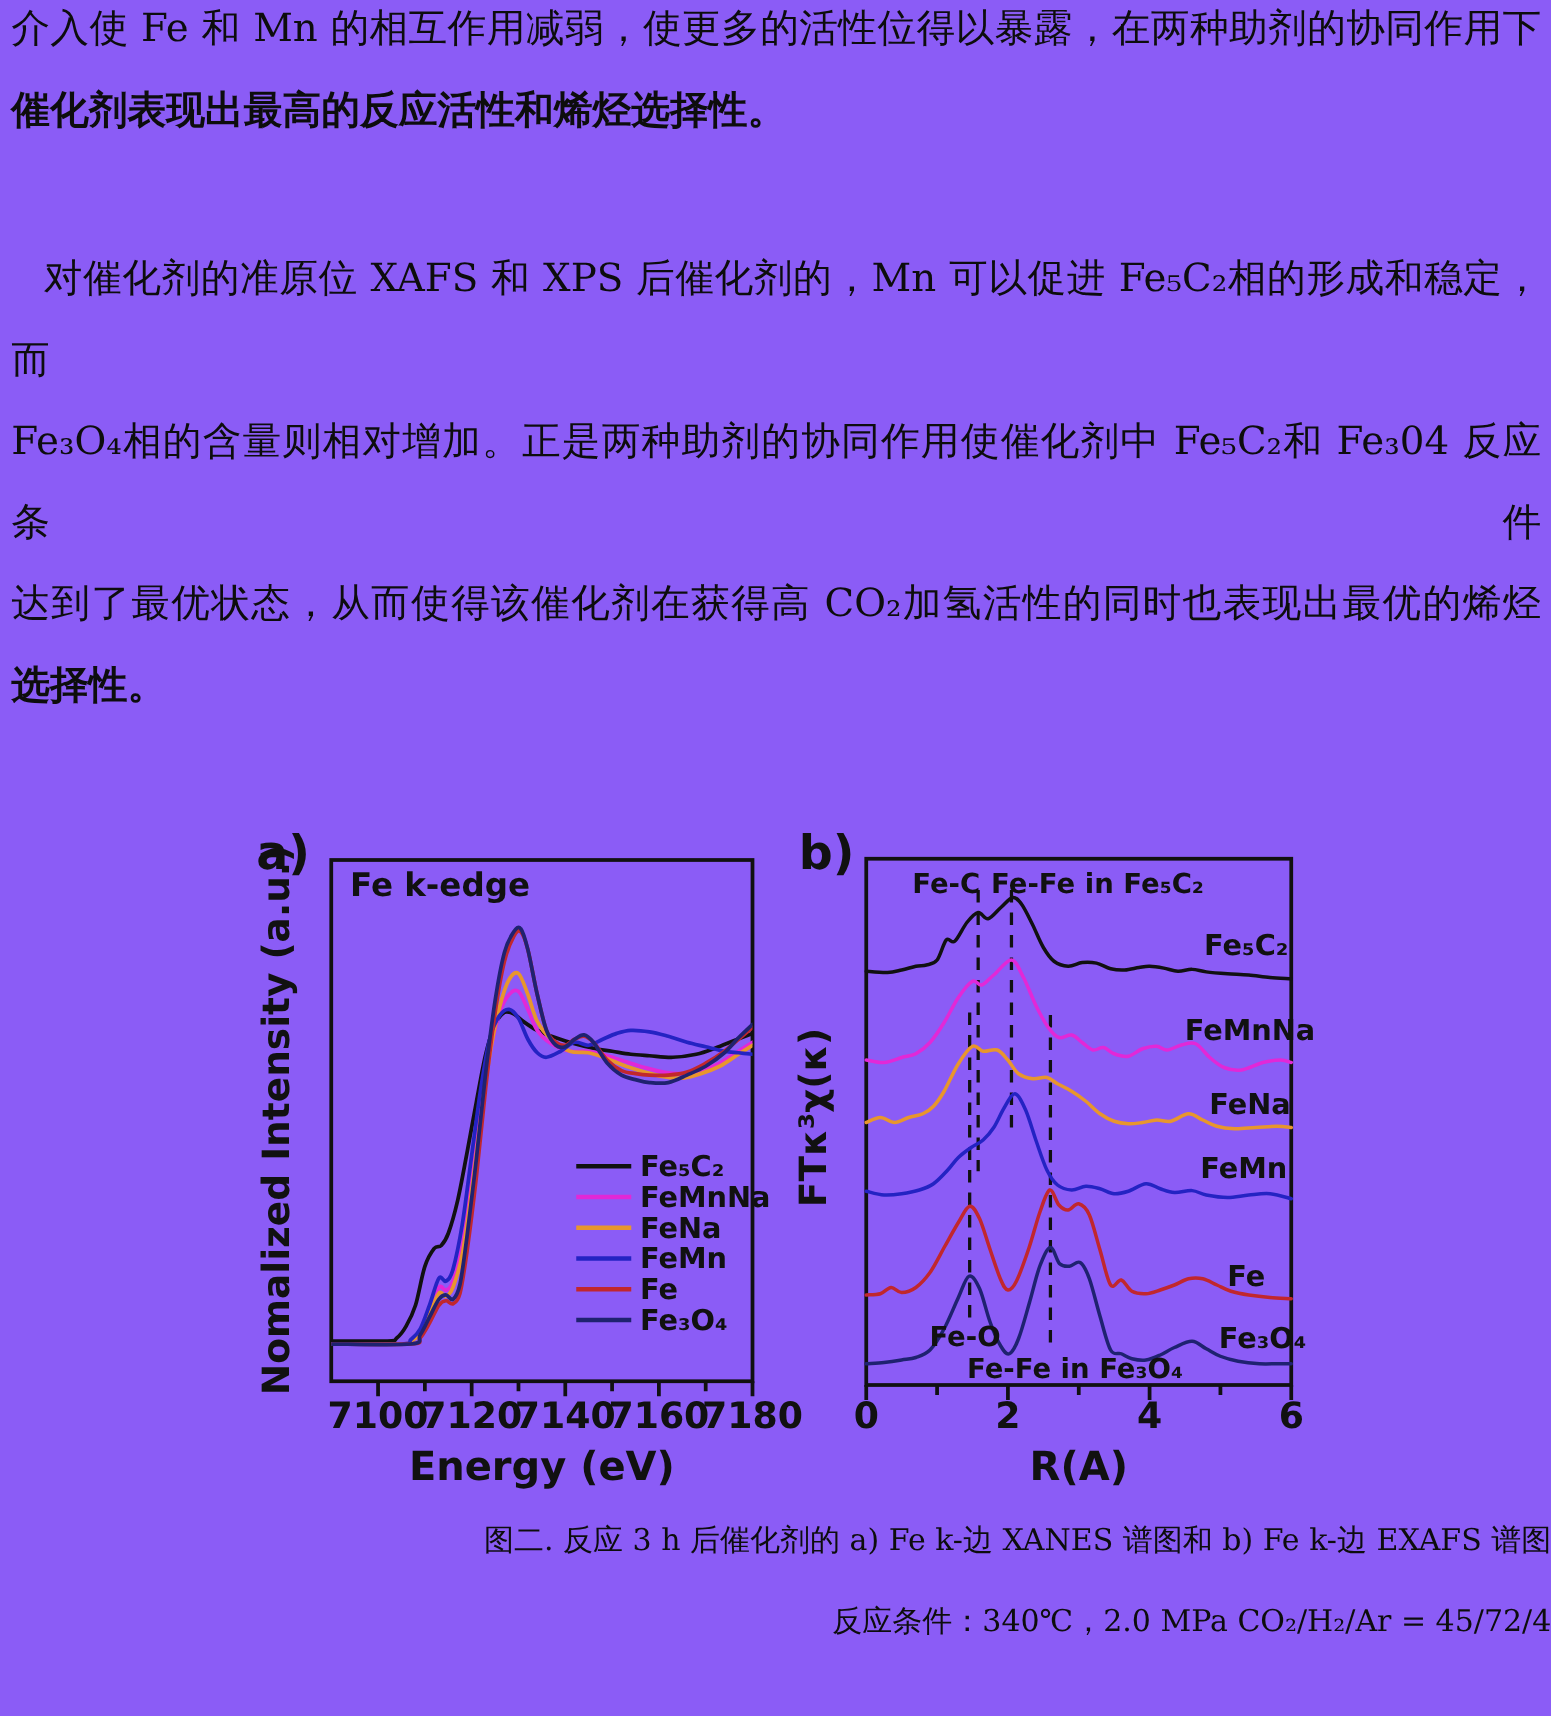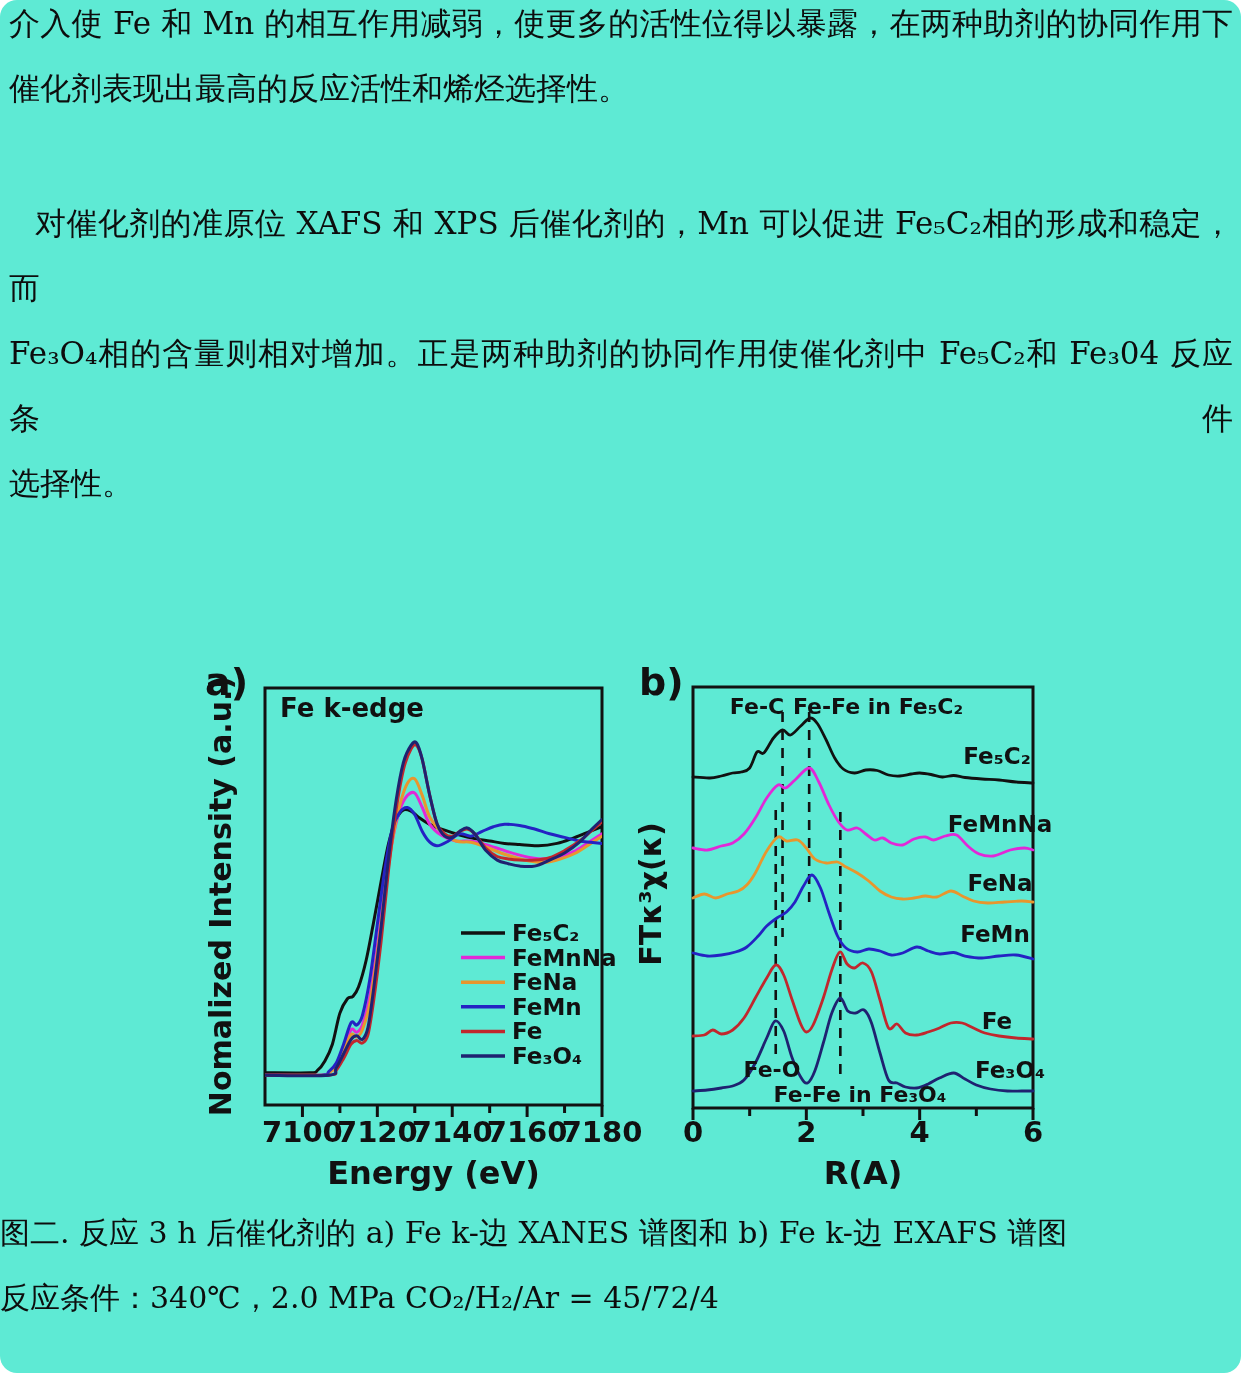--- a/index.html
+++ b/index.html
@@ -1,40 +1,41 @@
 <!DOCTYPE html>
 <html><head>
 <meta charset="utf-8">
 <style>
   html,body{margin:0;padding:0;background:#ffffff;}
-  .page{position:relative;width:1241px;height:1373px;background:#5eead4;overflow:hidden;
-        font-family:"DejaVu Serif","Liberation Serif",serif;color:#0d0d0d;border-radius:17px;}
+  .page{position:relative;width:1241px;height:1373px;background:#8b5cf6;overflow:hidden;
+        font-family:"DejaVu Serif","Liberation Serif",serif;color:#0d0d0d;}
   .bodytext{position:absolute;left:9px;width:1224px;font-size:31px;line-height:65px;}
   .bodytext .line{text-align:justify;text-align-last:justify;}
-  .bodytext .line.end{text-align-last:left;}
+  .bodytext .line.end{text-align-last:left;font-weight:bold;}
   .bodytext .line.indent{text-indent:26px;}
-  .caption{position:absolute;left:0;width:1241px;font-size:30px;line-height:65px;text-align:left;}
+  .caption{position:absolute;left:0;width:1241px;font-size:24px;line-height:65px;text-align:right;}
   .panel-label{position:absolute;font-family:"DejaVu Sans","Liberation Sans",sans-serif;
                font-weight:bold;font-size:38px;color:#111;}
   svg{position:absolute;overflow:visible;}
   svg text{font-family:"DejaVu Sans","Liberation Sans",sans-serif;font-weight:bold;fill:#111;}
 </style>
 </head>
 <body>
 
 <div class="page">
 
   <div class="bodytext" style="top:-9px">
     <div class="line">介入使 Fe 和 Mn 的相互作用减弱，使更多的活性位得以暴露，在两种助剂的协同作用下</div>
     <div class="line end">催化剂表现出最高的反应活性和烯烃选择性。</div>
   </div>
 
   <div class="bodytext" style="top:191px">
     <div class="line indent">对催化剂的准原位 XAFS 和 XPS 后催化剂的，Mn 可以促进 Fe₅C₂相的形成和稳定，而</div>
     <div class="line">Fe₃O₄相的含量则相对增加。正是两种助剂的协同作用使催化剂中 Fe₅C₂和 Fe₃04 反应条件</div>
+    <div class="line">达到了最优状态，从而使得该催化剂在获得高 CO₂加氢活性的同时也表现出最优的烯烃</div>
     <div class="line end">选择性。</div>
   </div>
 
   <div class="panel-label" style="left:205px;top:660px">a)</div>
   <div class="panel-label" style="left:639px;top:660px">b)</div>
 
   <svg id="fig-svg" viewBox="180 645 880 555" style="left:180px;top:645px;width:880px;height:555px" xmlns="http://www.w3.org/2000/svg">
       <g>
         <rect x="265" y="688" width="337" height="417" fill="none" stroke="#111" stroke-width="3"></rect>
         <clipPath id="clipA">

